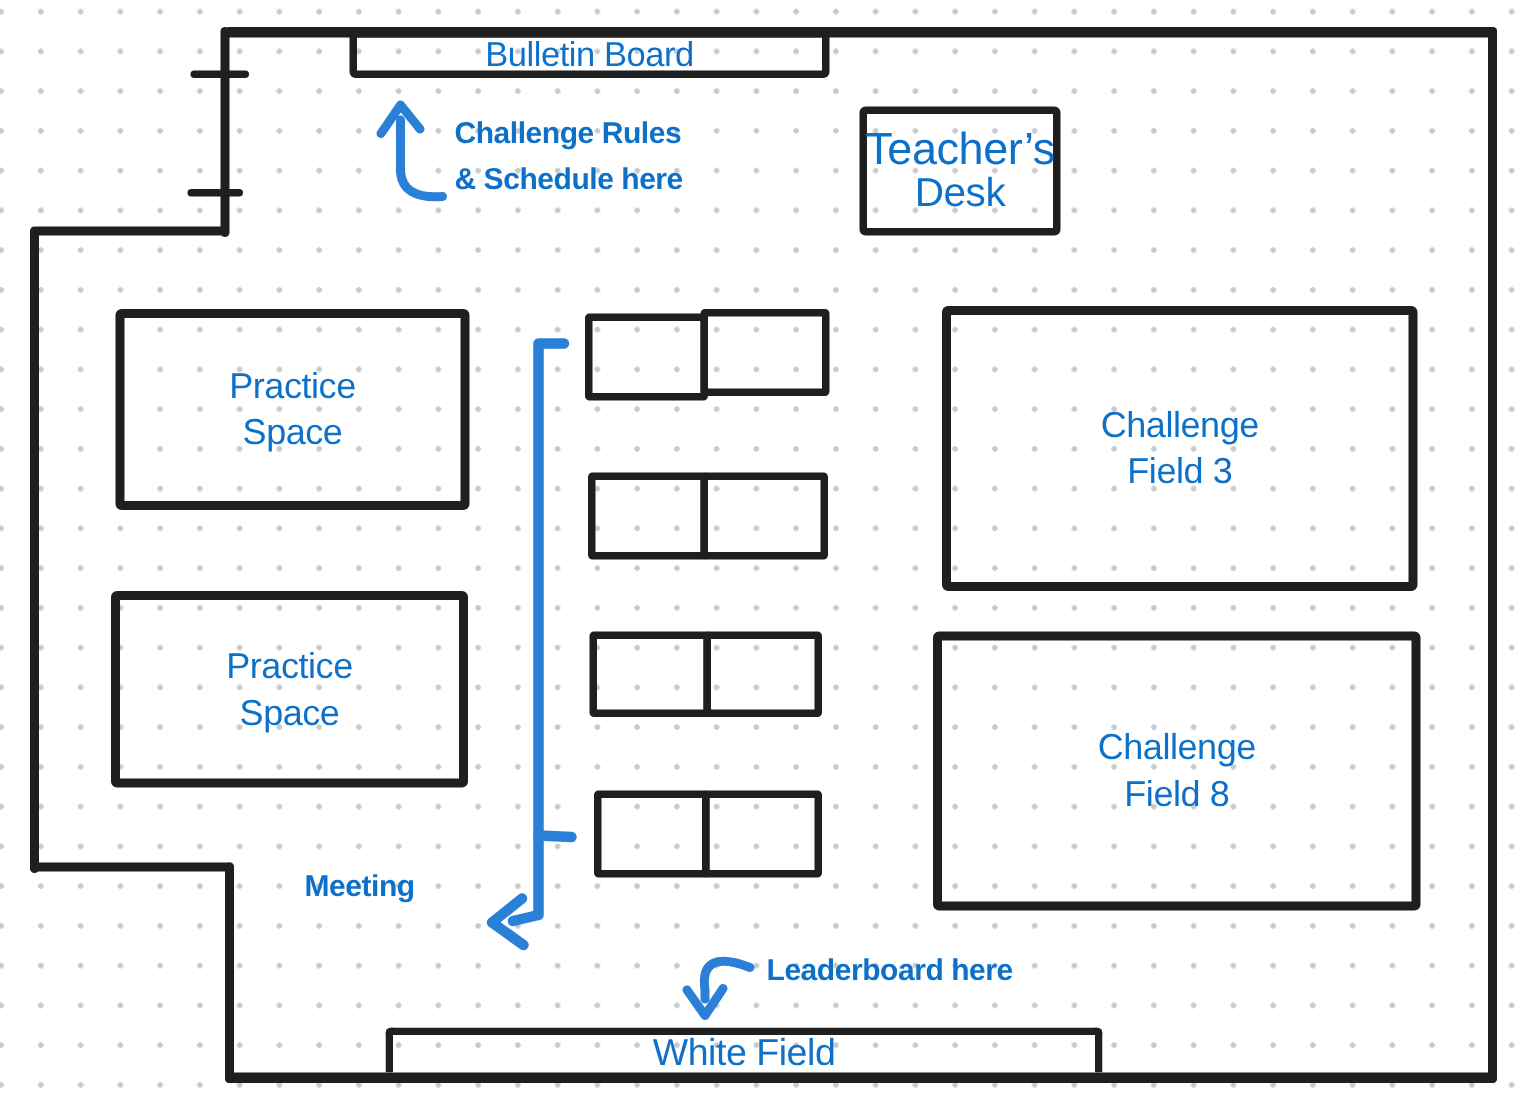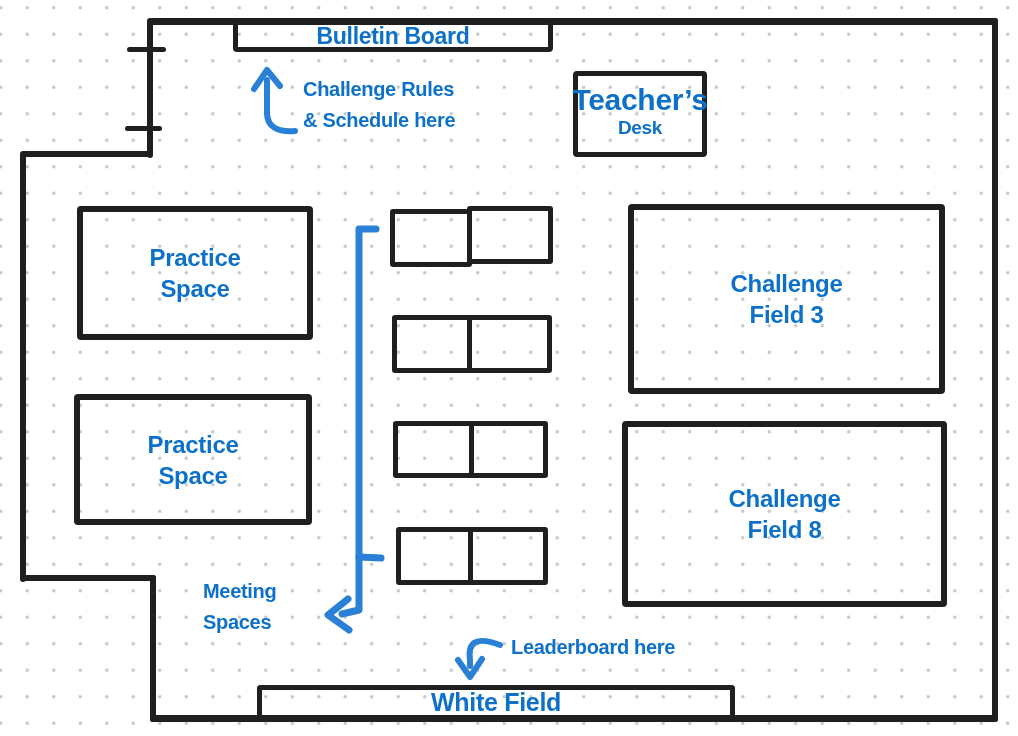--- a/index.html
+++ b/index.html
@@ -25,21 +25,21 @@
     border-radius:4px;
     display:flex;
     flex-direction:column;
     align-items:center;
     justify-content:center;
     text-align:center;
   }
   .box.thin{border-width:5px;}
   .blue-label{
     color:#0d71c9;
-    font-weight:bold;
+    font-weight:normal;
     font-size:24px;
     line-height:31px;
     letter-spacing:-0.3px;
     white-space:nowrap;
   }
   .note{
     position:absolute;
     color:#0d71c9;
     font-weight:bold;
     font-size:20px;
@@ -86,21 +86,21 @@
 
   <div class="wall" style="left:127px;top:47px;width:39px;height:5px"></div>
   <div class="wall" style="left:125px;top:126px;width:37px;height:5px"></div>
 
   <div class="box thin" style="left:233px;top:20px;width:320px;height:32px">
     <span class="blue-label" style="font-size:23px;line-height:23px">Bulletin Board</span>
   </div>
 
   <div class="box thin" style="left:573px;top:71px;width:134px;height:86px">
     <span class="blue-label" style="font-size:30px;line-height:28px">Teacher’s</span>
-    <span class="blue-label" style="font-size:19px;line-height:28px">Desk</span>
+    <span class="blue-label" style="font-size:27px;line-height:28px">Desk</span>
   </div>
 
   <div class="box" style="left:77px;top:206px;width:236px;height:134px">
     <span class="blue-label">Practice</span>
     <span class="blue-label">Space</span>
   </div>
 
   <div class="box" style="left:74px;top:394px;width:238px;height:131px">
     <span class="blue-label">Practice</span>
     <span class="blue-label">Space</span>
@@ -156,18 +156,17 @@
     </g>
   </svg>
 
   <div class="note" style="left:303px;top:74px">
     <div>Challenge Rules</div>
     <div>&amp; Schedule here</div>
   </div>
 
   <div class="note" style="left:203px;top:576px;width:128px;text-align:left">
     <div>Meeting</div>
-    <div>Spaces</div>
   </div>
 
   <div class="note" style="left:511px;top:632px">Leaderboard here</div>
 
 </div>
 
 </body></html>

